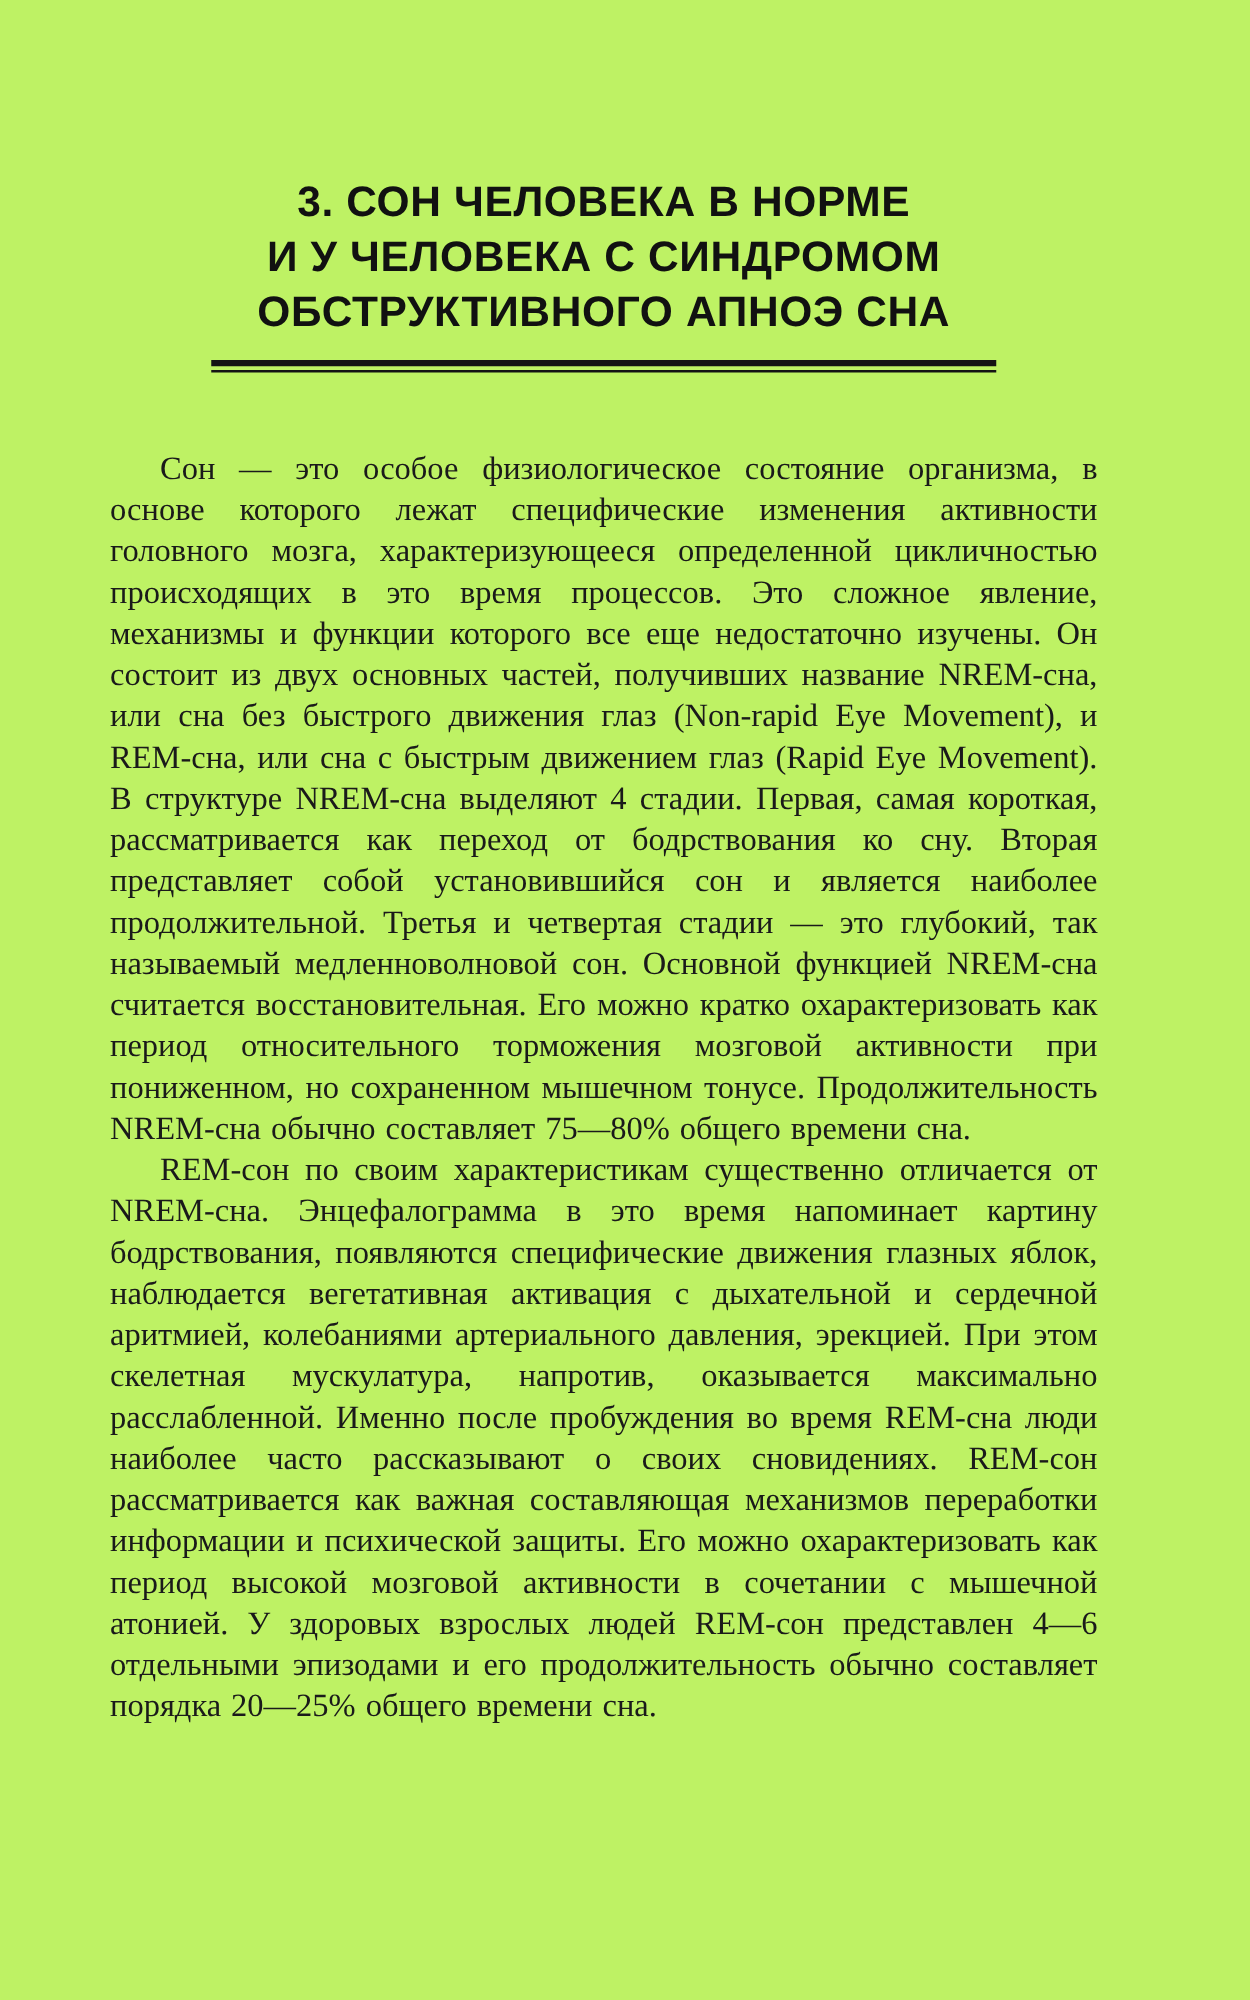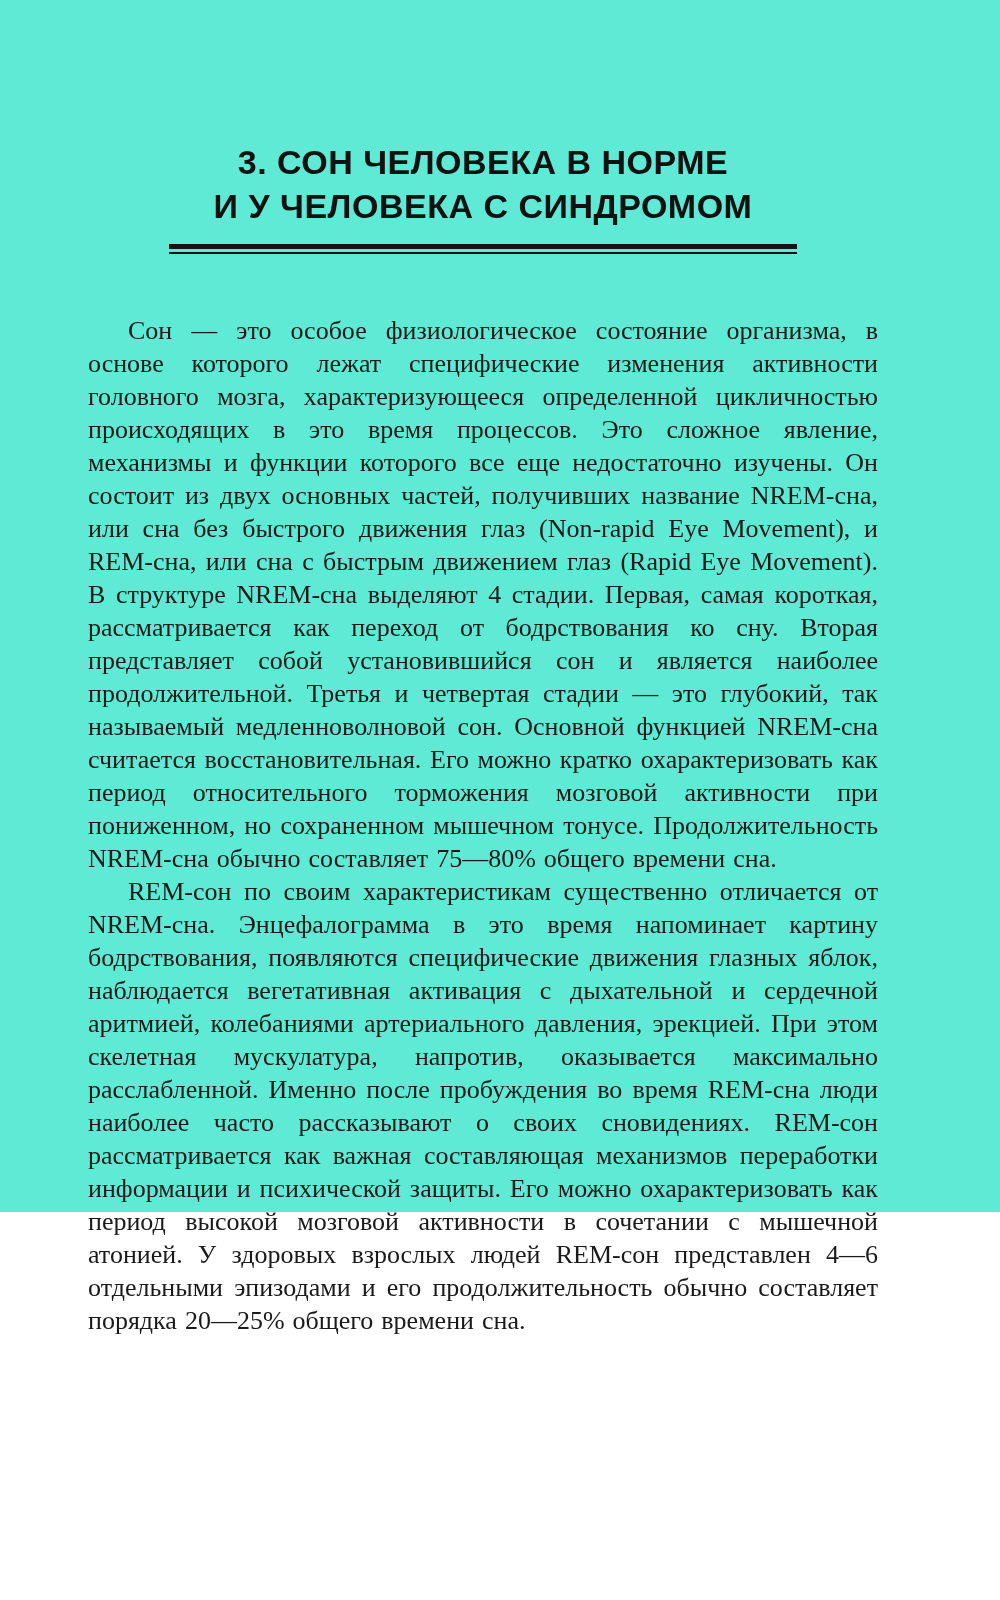--- a/index.html
+++ b/index.html
@@ -10,23 +10,23 @@
     width: 1000px;
     height: 1600px;
     background: #ffffff;
     color: #161616;
     font-family: "Liberation Serif", serif;
     overflow: hidden;
   }
   .page {
     box-sizing: border-box;
     width: 1000px;
-    height: 1212px;
+    height: 1600px;
     padding: 140px 122px 0 88px;
-    background: #5eead4;
+    background: #bef264;
   }
   .chapter-heading {
     font-family: "Liberation Sans", sans-serif;
     font-weight: 700;
     font-size: 34px;
     line-height: 44px;
     letter-spacing: 0.5px;
     text-align: center;
     color: #111111;
   }
@@ -52,20 +52,21 @@
   }
 </style>
 </head>
 <body>
 
 <div class="page">
 
   <div class="chapter-heading">
     <div>3. СОН ЧЕЛОВЕКА В НОРМЕ</div>
     <div>И У ЧЕЛОВЕКА С СИНДРОМОМ</div>
+    <div>ОБСТРУКТИВНОГО АПНОЭ СНА</div>
   </div>
 
   <div class="heading-rule"></div>
 
   <div class="body-text">
     <p>Сон — это особое физиологическое состояние организма, в основе которого лежат специфические изменения активности головного мозга, характеризующееся определенной цикличностью происходящих в это время процессов. Это сложное явление, механизмы и функции которого все еще недостаточно изучены. Он состоит из двух основных частей, получивших название NREM-сна, или сна без быстрого движения глаз (Non-rapid Eye Movement), и REM-сна, или сна с быстрым движением глаз (Rapid Eye Movement). В структуре NREM-сна выделяют 4 стадии. Первая, самая короткая, рассматривается как переход от бодрствования ко сну. Вторая представляет собой установившийся сон и является наиболее продолжительной. Третья и четвертая стадии — это глубокий, так называемый медленноволновой сон. Основной функцией NREM-сна считается восстановительная. Его можно кратко охарактеризовать как период относительного торможения мозговой активности при пониженном, но сохраненном мышечном тонусе. Продолжительность NREM-сна обычно составляет 75—80% общего времени сна.</p>
     <p>REM-сон по своим характеристикам существенно отличается от NREM-сна. Энцефалограмма в это время напоминает картину бодрствования, появляются специфические движения глазных яблок, наблюдается вегетативная активация с дыхательной и сердечной аритмией, колебаниями артериального давления, эрекцией. При этом скелетная мускулатура, напротив, оказывается максимально расслабленной. Именно после пробуждения во время REM-сна люди наиболее часто рассказывают о своих сновидениях. REM-сон рассматривается как важная составляющая механизмов переработки информации и психической защиты. Его можно охарактеризовать как период высокой мозговой активности в сочетании с мышечной атонией. У здоровых взрослых людей REM-сон представлен 4—6 отдельными эпизодами и его продолжительность обычно составляет порядка 20—25% общего времени сна.</p>
   </div>
 
 </div>

